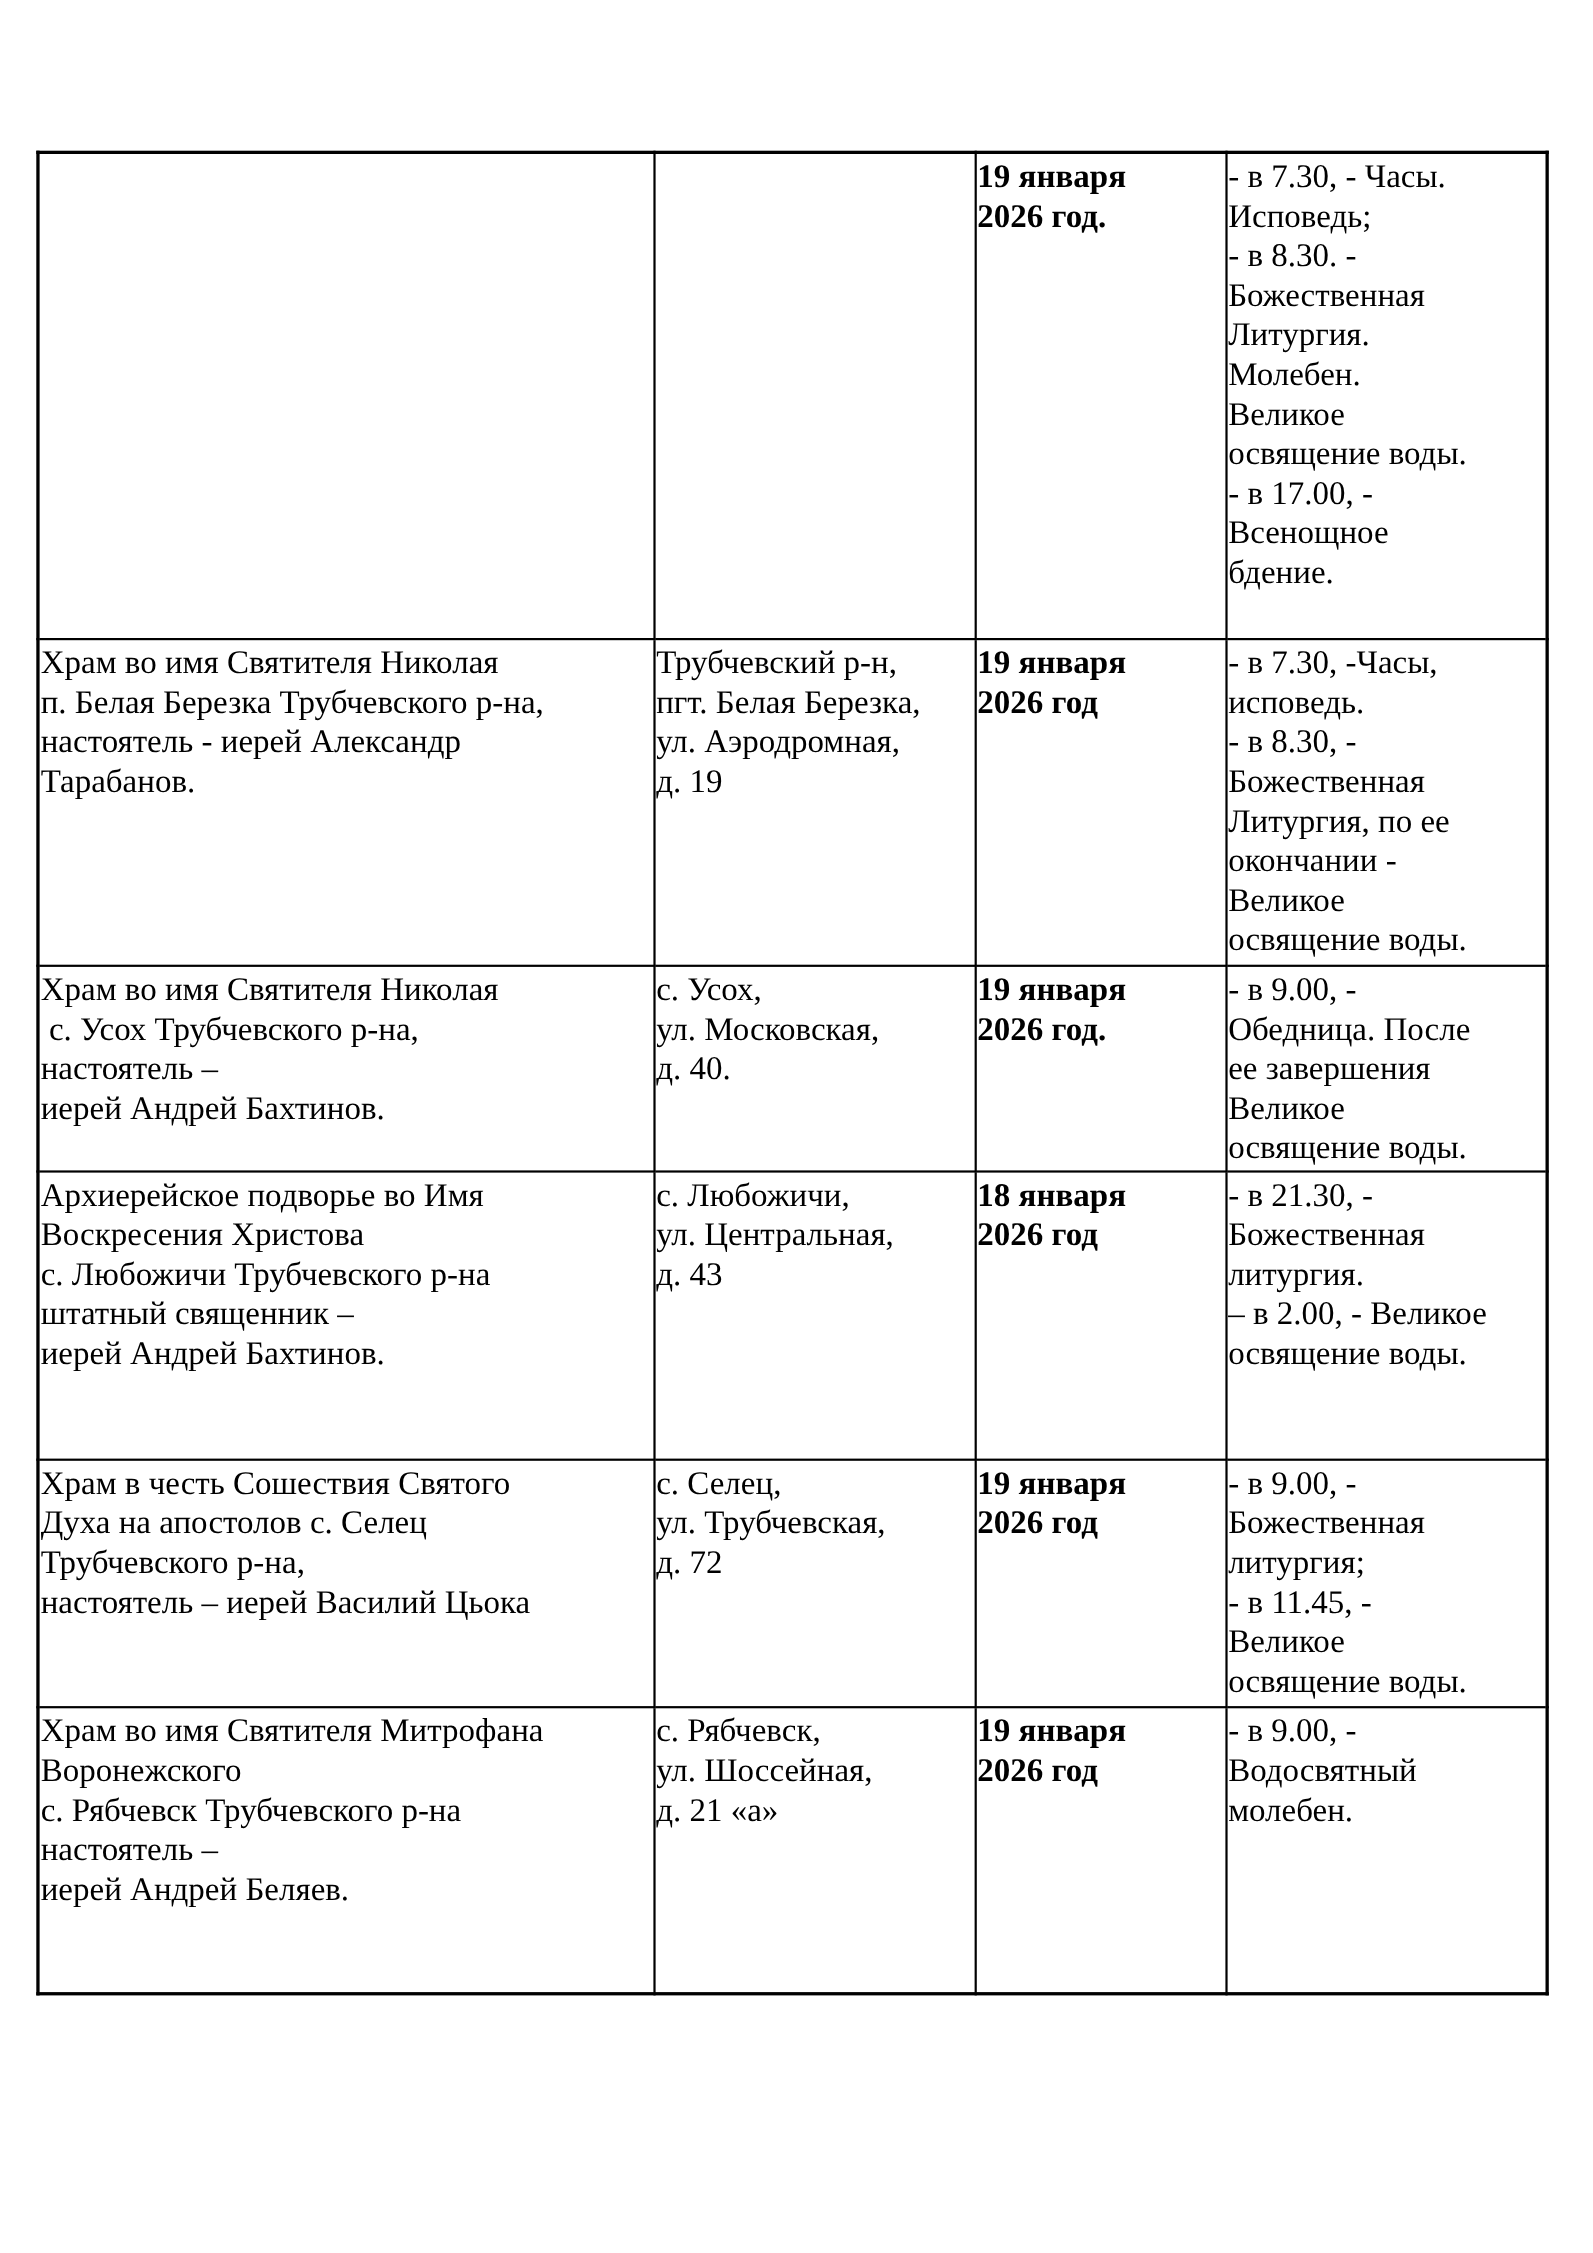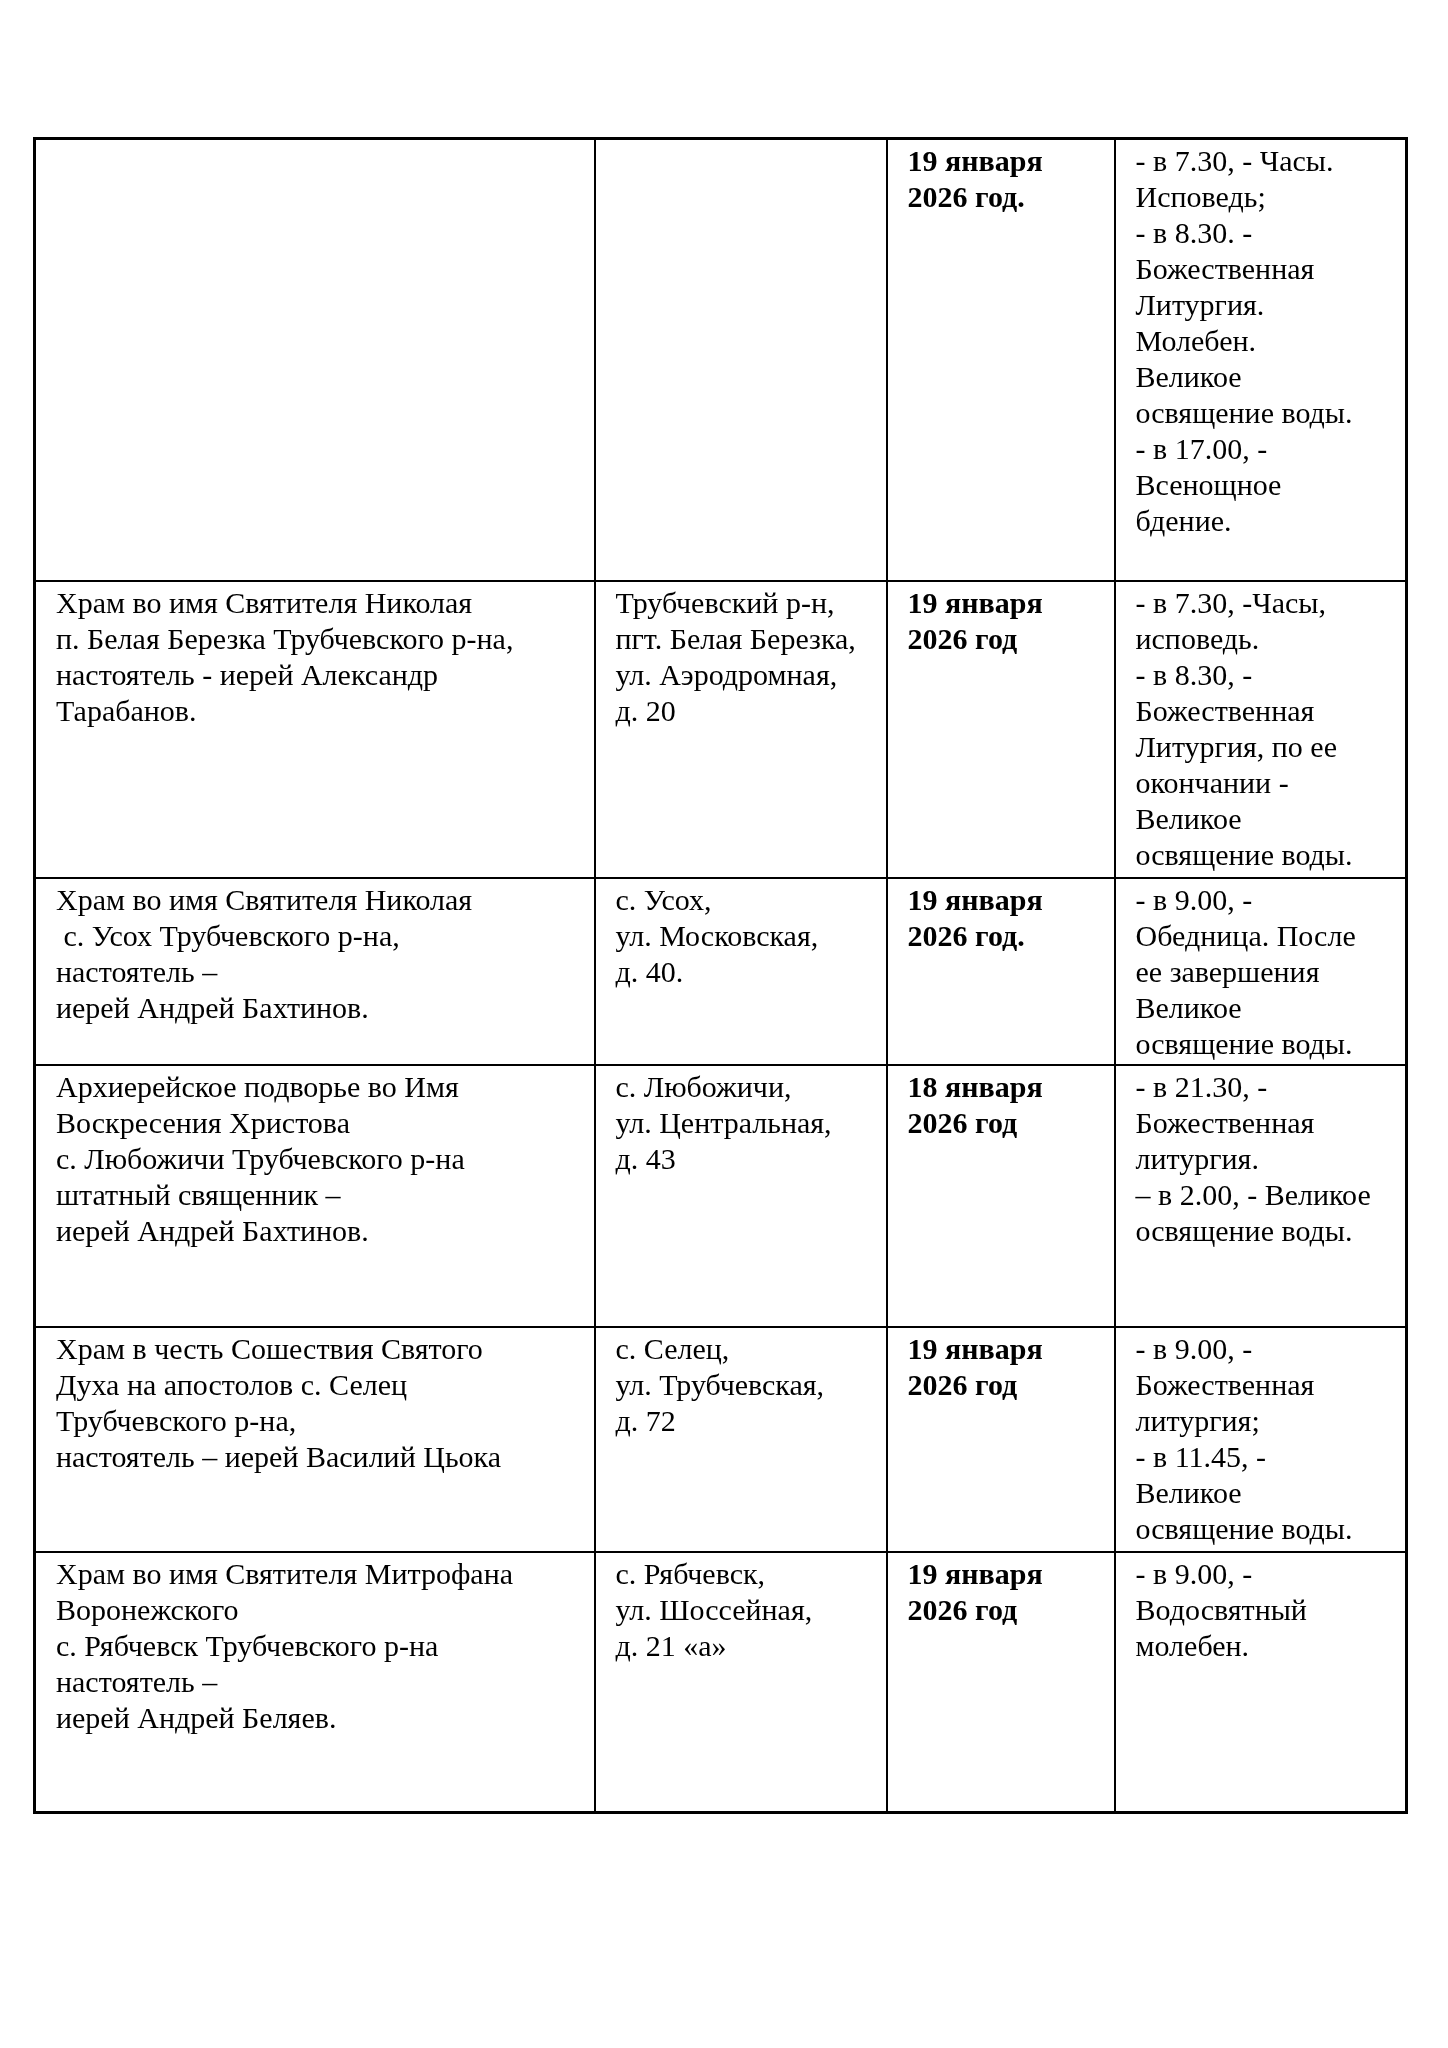--- a/index.html
+++ b/index.html
@@ -17,21 +17,21 @@
   table.schedule {
     border-collapse: collapse;
     table-layout: fixed;
     width: 1372px;
     margin: 137px 0 0 33px;
     border: 3px solid #000000;
   }
   td {
     border: 2px solid #000000;
     vertical-align: top;
-    padding: 3px 8px 0 20px;
+    padding: 3px 8px 0 1px;
     font-size: 30px;
     line-height: 36px;
     white-space: pre-line;
     overflow: hidden;
   }
   td.church b { font-weight: normal; }
   td.date { font-weight: bold; }
   td.small-text { font-size: 26px; }
   tr.r1 td { height: 437px; }
   tr.r2 td { height: 292px; }
@@ -70,21 +70,21 @@
 бдение.</td>
     </tr>
     <tr class="r2">
       <td class="church"><b>Храм во имя Святителя Николая
 п. Белая Березка Трубчевского р-на,</b><span>
 настоятель - иерей Александр
 Тарабанов.</span></td>
       <td class="address">Трубчевский р-н,
 пгт. Белая Березка,
 ул. Аэродромная,
-д. 20</td>
+д. 19</td>
       <td class="date">19 января
 2026 год</td>
       <td class="sched">- в 7.30, -Часы,
 исповедь.
 - в 8.30, -
 Божественная
 Литургия, по ее
 окончании -
 Великое
 освящение воды.</td>

